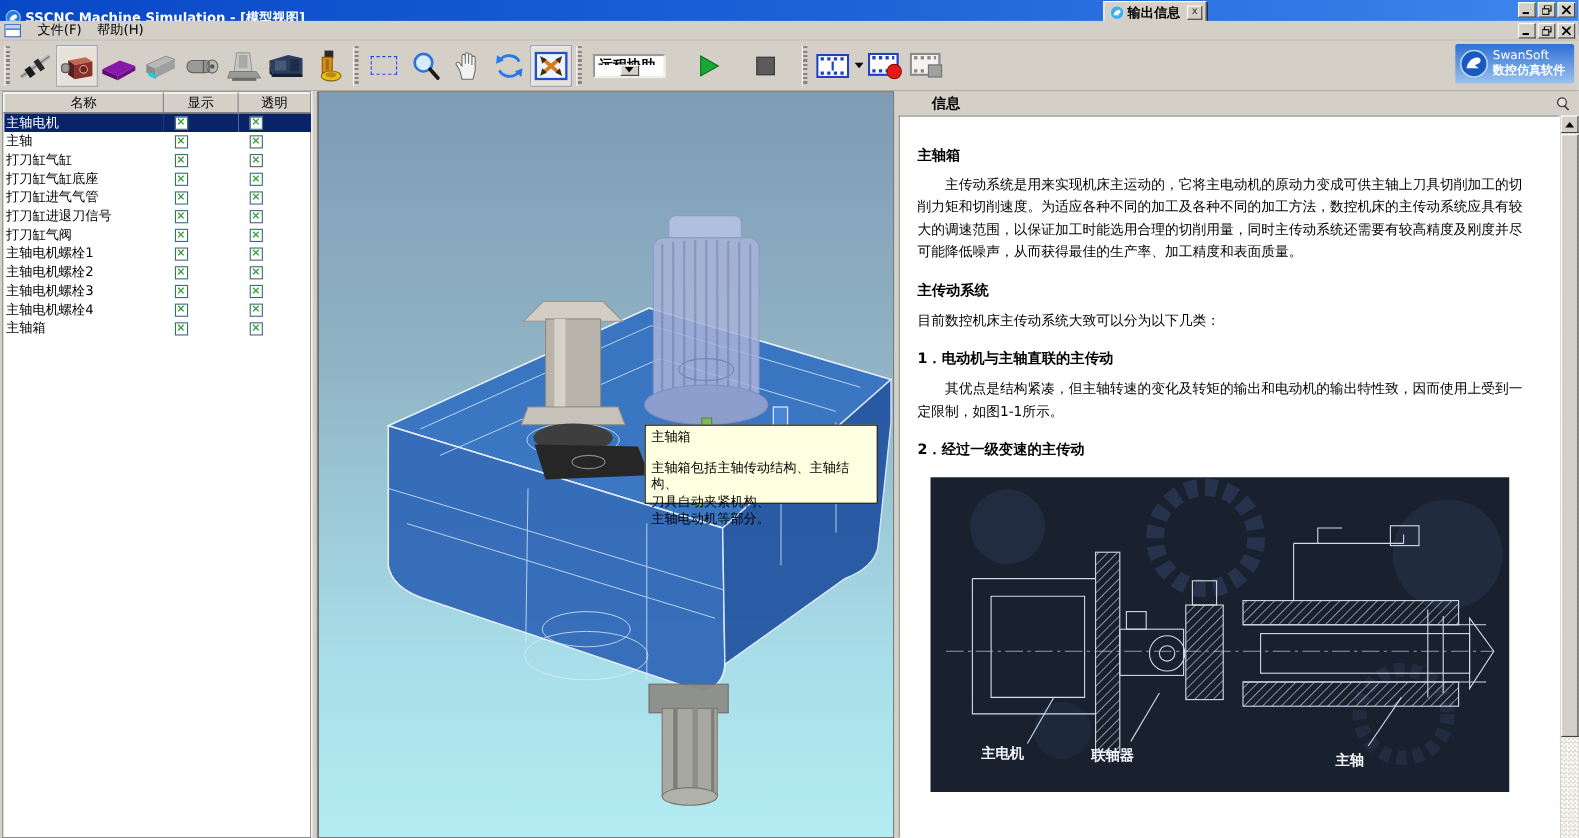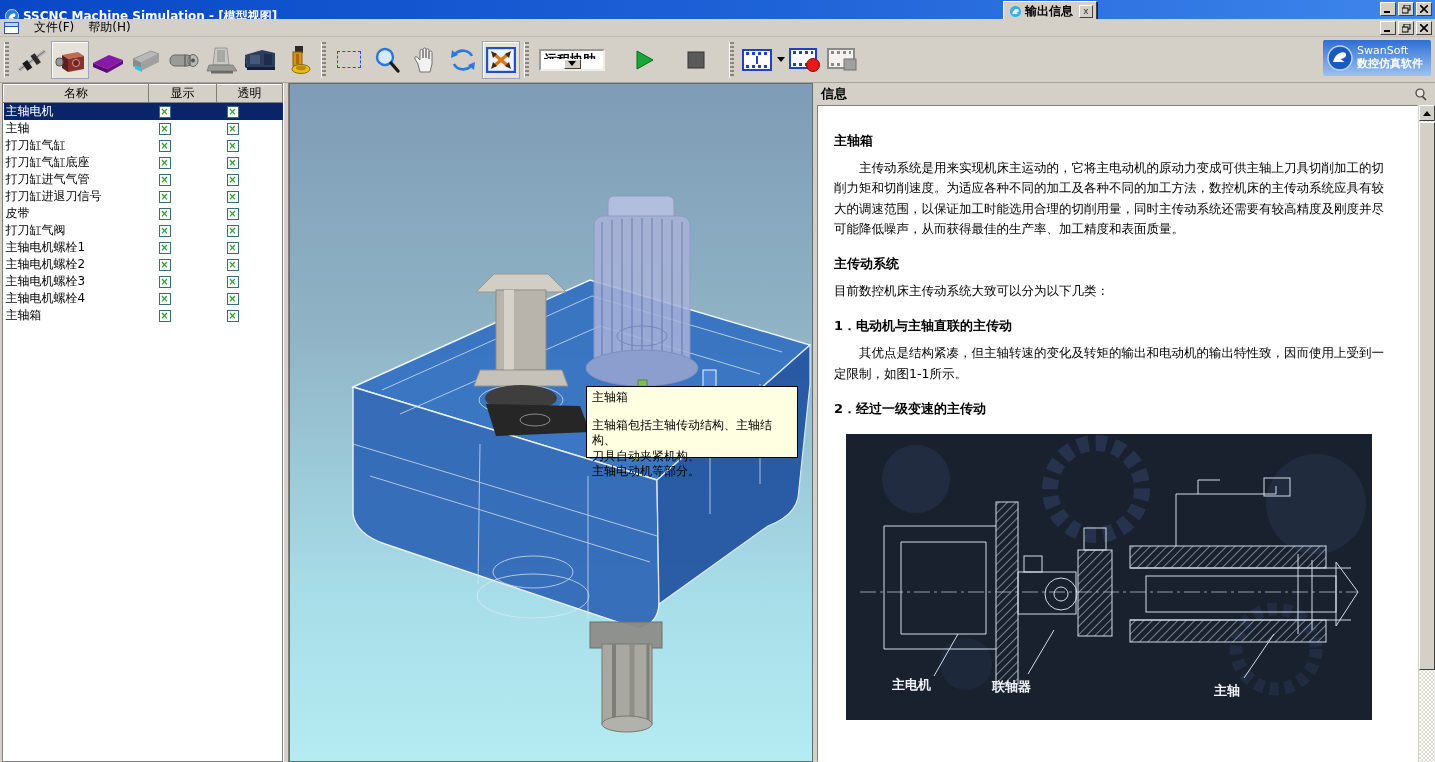--- a/index.html
+++ b/index.html
@@ -94,21 +94,21 @@
     background:linear-gradient(180deg,#7e9cb6 0%,#8fb2c4 35%,#a7dde8 75%,#b4ecf2 100%);
     border:1px solid #6a6a6a; overflow:hidden; }
   .viewport svg { position:absolute; left:0; top:0; }
   .tooltip { position:absolute; left:296px; top:302px; width:212px; height:72px;
     background:#ffffe1; border:1px solid #000; padding:3px 5px; color:#000;
     font-size:12px; line-height:1.3; }
   .tooltip .tip-title { margin-bottom:12px; }
   .tooltip .tip-body { white-space:pre-line; }
 
   
-  .right-panel { position:absolute; left:813px; top:0; width:622px; height:679px; background:#d4d0c8; }
+  .right-panel { position:absolute; left:813px; top:0; width:622px; height:679px; background:#d4d0c8;padding-left:26px; }
   .info-header { height:22px; display:flex; align-items:center; padding:0 8px;
     font-weight:bold; font-size:13px; color:#000; }
   .pin-icon { margin-left:auto; }
   .info-body { position:absolute; left:4px; right:17px; top:22px; bottom:0;
     background:#fff; border:1px solid; border-color:#808080 #fff #fff #808080;
     overflow:hidden; padding:26px 22px 0 16px; color:#000; }
   .sec-heading { font-size:13px; font-weight:bold; margin:16px 0 8px; }
   .sec-body { font-size:12.5px; line-height:1.62; text-indent:2em; }
   .section:nth-of-type(2) .sec-body { text-indent:0; }
   .section:first-of-type .sec-heading { margin-top:0; }
@@ -402,25 +402,20 @@
         <td><span class="chk"><span class="mark cb-disp">×</span></span></td>
         <td><span class="chk"><span class="mark cb-trans">×</span></span></td>
       </tr>
 
       <tr class="prow">
         <td class="cell-name">打刀缸进退刀信号</td>
         <td><span class="chk"><span class="mark cb-disp">×</span></span></td>
         <td><span class="chk"><span class="mark cb-trans">×</span></span></td>
       </tr>
 
-      <tr class="prow">
-        <td class="cell-name">皮带</td>
-        <td><span class="chk"><span class="mark cb-disp">×</span></span></td>
-        <td><span class="chk"><span class="mark cb-trans">×</span></span></td>
-      </tr>
 
       <tr class="prow">
         <td class="cell-name">打刀缸气阀</td>
         <td><span class="chk"><span class="mark cb-disp">×</span></span></td>
         <td><span class="chk"><span class="mark cb-trans">×</span></span></td>
       </tr>
 
       <tr class="prow">
         <td class="cell-name">主轴电机螺栓1</td>
         <td><span class="chk"><span class="mark cb-disp">×</span></span></td>

